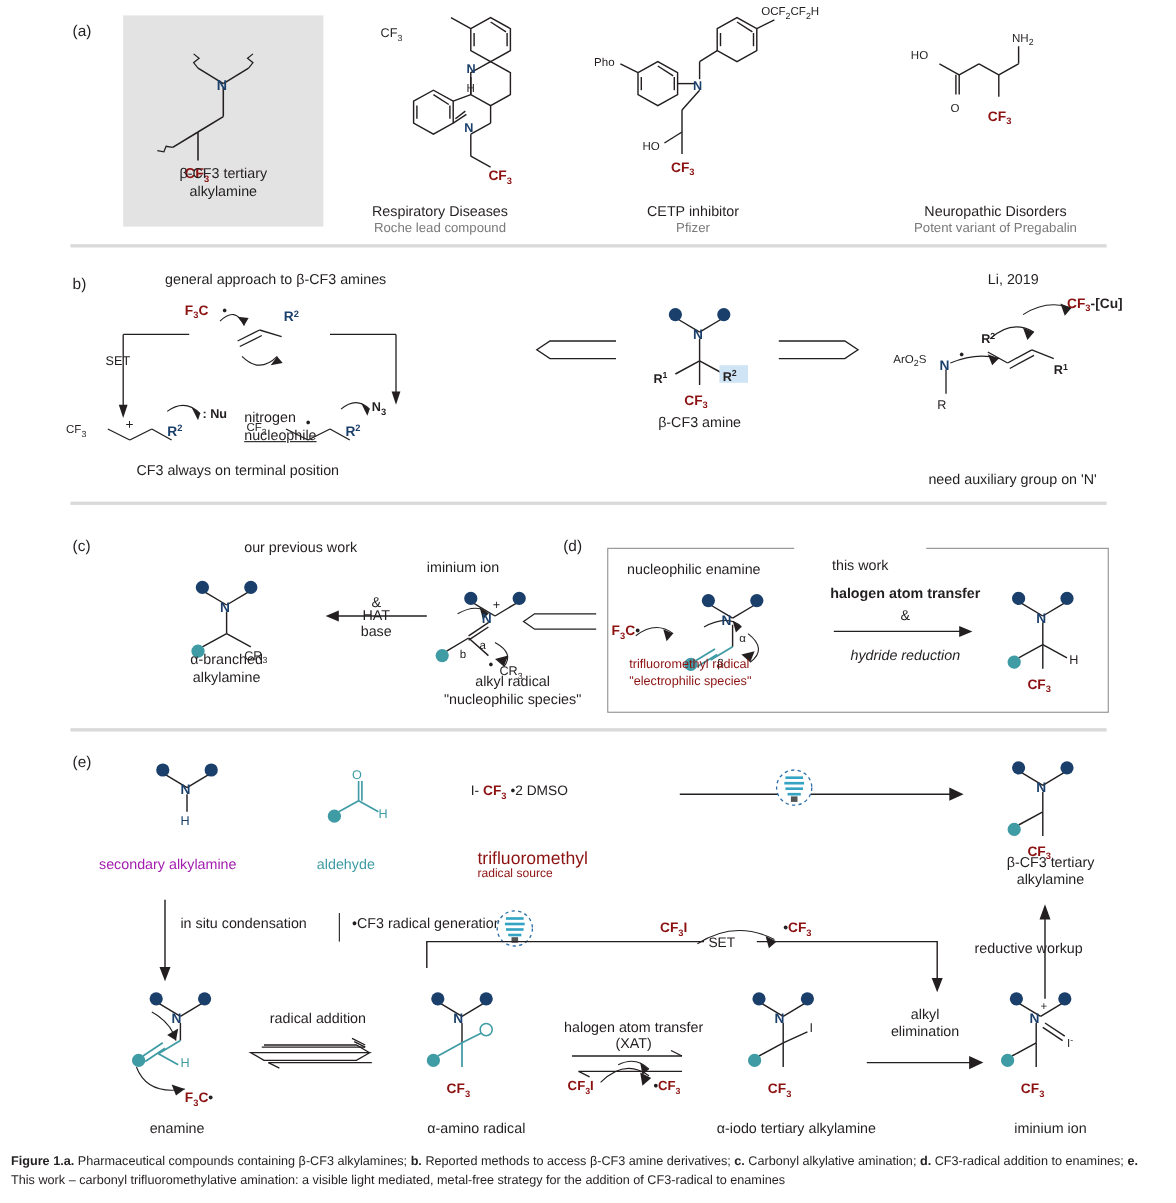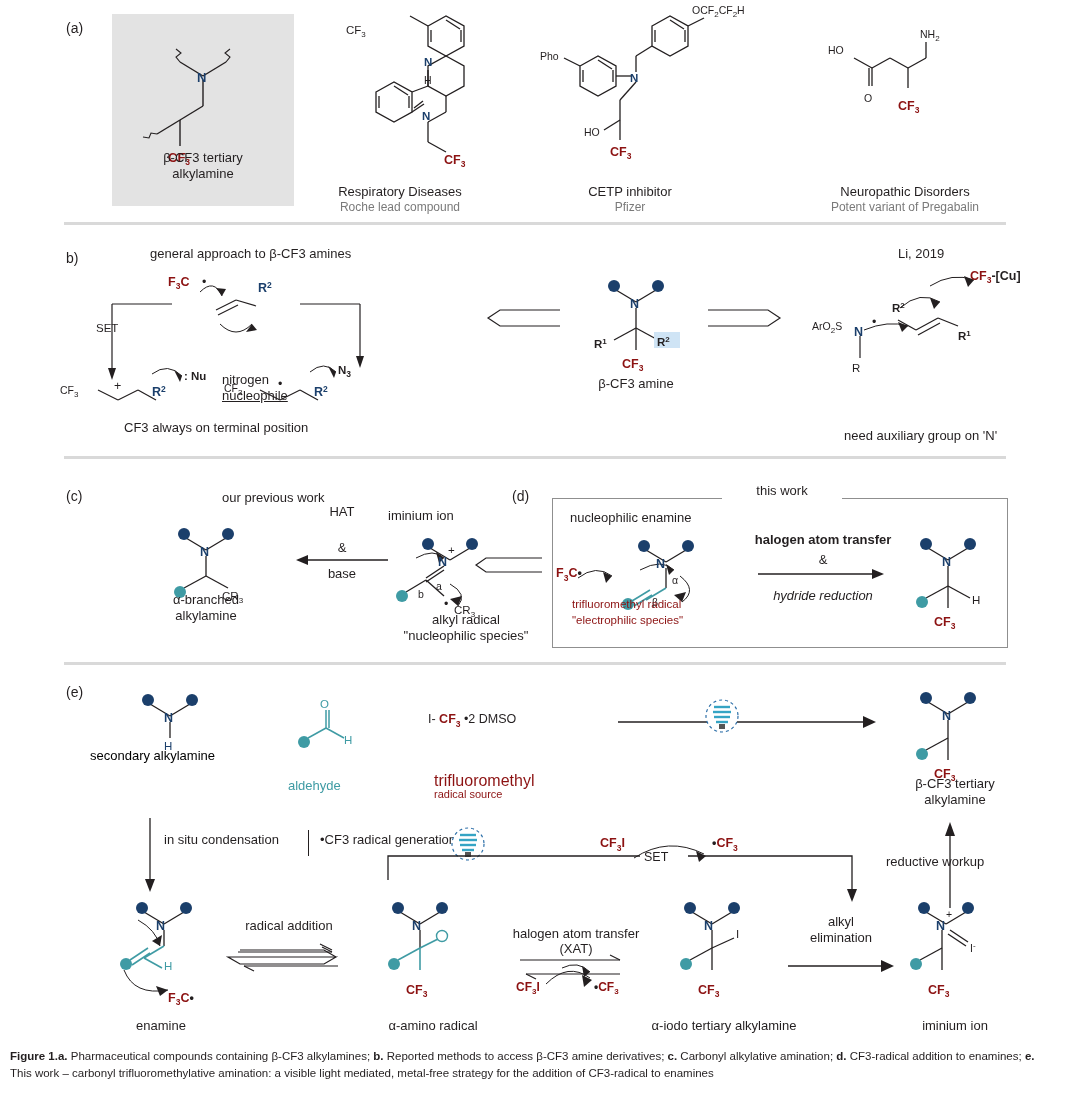--- a/index.html
+++ b/index.html
@@ -273,21 +273,21 @@
   </svg>
   <div class="abs lbl ctr" style="left:126px;top:592px;width:160px;">α-branched</div>
   <div class="abs lbl ctr" style="left:126px;top:608px;width:160px;">alkylamine</div>
 
   <svg class="abs" style="left:288px;top:548px;" width="110" height="24">
     <g stroke="#231f20" stroke-width="1.3" fill="none">
       <line x1="100" y1="12" x2="14" y2="12"></line>
     </g>
     <polygon points="8,12 20,7 20,17" fill="#231f20"></polygon>
   </svg>
-  <div class="abs lbl ctr" style="left:290px;top:504px;width:104px;">HAT</div>
+  <div class="abs lbl ctr" style="left:290px;top:552px;width:104px;">HAT</div>
   <div class="abs lbl ctr" style="left:290px;top:540px;width:104px;">&amp;</div>
   <div class="abs lbl ctr" style="left:290px;top:566px;width:104px;">base</div>
 
   <div class="abs lbl" style="left:388px;top:508px;">iminium ion</div>
   <svg class="abs" style="left:392px;top:524px;" width="150" height="120">
     <g stroke="#231f20" stroke-width="1.3" fill="none">
       <line x1="58" y1="36" x2="38" y2="24"></line>
       <line x1="58" y1="36" x2="78" y2="24"></line>
       <line x1="52" y1="42" x2="34" y2="54"></line>
       <line x1="52" y1="46" x2="34" y2="58"></line>
@@ -308,21 +308,21 @@
     <text x="44" y="66" class="t10" fill="#231f20">a</text>
     <text x="52" y="84" class="t12" fill="#231f20">•</text>
     <text x="62" y="90" class="t11" fill="#231f20">CR<tspan dy="3" font-size="8">3</tspan></text>
   </svg>
   <div class="abs lbl ctr" style="left:376px;top:612px;width:180px;">alkyl radical</div>
   <div class="abs lbl ctr" style="left:376px;top:628px;width:180px;">"nucleophilic species"</div>
 
   <div class="abs panel-letter" style="left:512px;top:488px;">(d)</div>
   <div class="box" style="left:552px;top:498px;width:454px;height:148px;"></div>
   <div class="abs" style="left:722px;top:490px;width:120px;height:14px;background:#ffffff;"></div>
-  <div class="abs lbl ctr" style="left:722px;top:483px;width:120px;text-align:center;">this work</div>
+  <div class="abs lbl ctr" style="left:722px;top:506px;width:120px;text-align:center;">this work</div>
 
   <div class="abs lbl" style="left:570px;top:510px;">nucleophilic enamine</div>
 
   <svg class="abs" style="left:472px;top:548px;" width="80" height="32">
     <g stroke="#231f20" stroke-width="1.2" fill="none">
       <path d="M70 10 L14 10 L4 17 L14 24 L70 24"></path>
     </g>
   </svg>
 
   <svg class="abs" style="left:594px;top:526px;" width="160" height="110">
@@ -392,21 +392,21 @@
     <g stroke="#231f20" stroke-width="1.3" fill="none">
       <line x1="52" y1="22" x2="32" y2="10"></line>
       <line x1="52" y1="22" x2="72" y2="10"></line>
       <line x1="52" y1="28" x2="52" y2="44"></line>
     </g>
     <circle cx="30" cy="6" r="6" fill="#1b3f6b"></circle>
     <circle cx="74" cy="6" r="6" fill="#1b3f6b"></circle>
     <text x="46" y="28" class="t12 bold" fill="#1b3f6b">N</text>
     <text x="46" y="56" class="t11" fill="#1b3f6b">H</text>
   </svg>
-  <div class="abs lbl" style="left:90px;top:748px;color:#000000;">secondary alkylamine</div>
+  <div class="abs lbl" style="left:90px;top:778px;color:#a21caf;">secondary alkylamine</div>
 
   <svg class="abs" style="left:278px;top:694px;" width="100" height="70">
     <g stroke="#3f9ba4" stroke-width="1.5" fill="none">
       <line x1="30" y1="44" x2="48" y2="34"></line>
       <line x1="48" y1="34" x2="66" y2="44"></line>
       <line x1="48" y1="34" x2="48" y2="16"></line>
       <line x1="51" y1="34" x2="51" y2="16"></line>
     </g>
     <circle cx="26" cy="48" r="6" fill="#3f9ba4"></circle>
     <text x="42" y="14" class="t11" fill="#3f9ba4">O</text>

